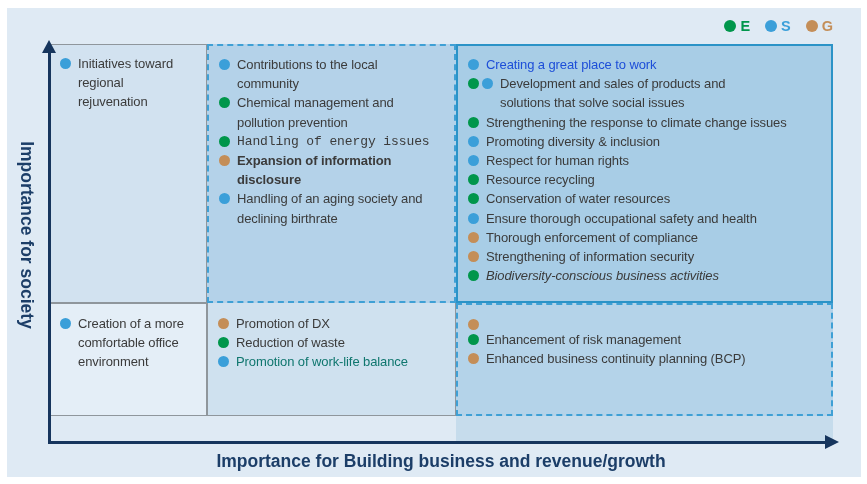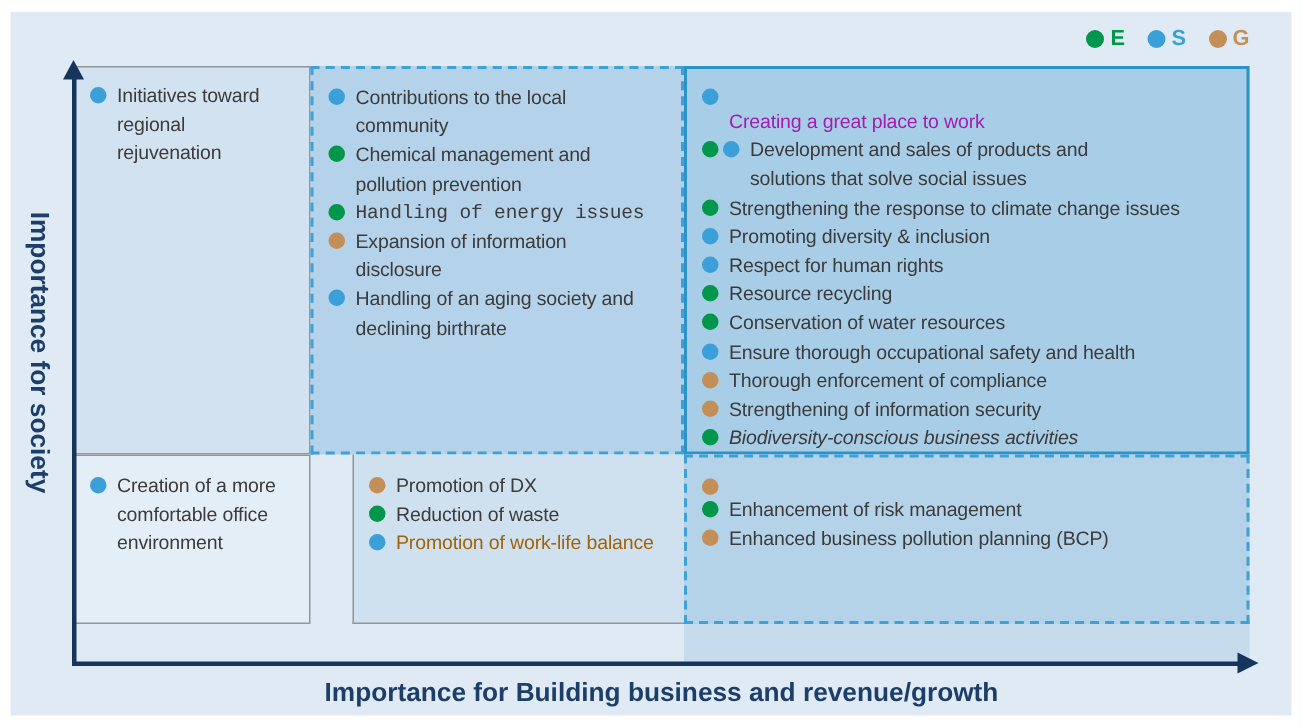--- a/index.html
+++ b/index.html
@@ -24,21 +24,21 @@
     font-size:17.5px;font-weight:bold;}
   #y-axis-label{position:absolute;left:26px;top:235px;transform:translate(-50%,-50%) rotate(90deg);
     white-space:nowrap;font-size:17.5px;font-weight:bold;}
   
   #grid{position:absolute;left:49px;top:44px;width:784px;height:372px;}
   .cell{position:absolute;box-sizing:border-box;padding:9px 14px 4px 10px;}
   #cell-r1c1{left:0;top:0;width:158px;height:259px;border:1px solid #8F969C;}
   #cell-r1c2{left:158px;top:0;width:249px;height:259px;border:2px dashed #3FA0D5;}
   #cell-r1c3{left:407px;top:0;width:377px;height:259px;border:2px solid #2B93C7;}
   #cell-r2c1{left:0;top:259px;width:158px;height:113px;border:1px solid #8F969C;padding-top:10px;}
-  #cell-r2c2{left:158px;top:259px;width:249px;height:113px;border:1px solid #8F969C;border-top:none;padding-top:11px;margin-left:28px;}
+  #cell-r2c2{left:158px;top:259px;width:249px;height:113px;border:1px solid #8F969C;border-top:none;padding-top:11px;}
   #cell-r2c3{left:407px;top:259px;width:377px;height:113px;border:2px dashed #3FA0D5;padding-top:10px;}
   #column3-band{position:absolute;left:456px;top:416px;width:377px;height:26px;}
   .item{display:flex;align-items:flex-start;}
   .item-dots{display:flex;gap:3px;flex-shrink:0;margin-top:4px;margin-right:7px;}
   .item-dot{width:11px;height:11px;border-radius:50%;}
   .item-text{font-size:13px;line-height:19.2px;white-space:pre-line;letter-spacing:-0.1px;}
 </style>
 </head>
 <body>
 
@@ -91,37 +91,37 @@
         <div class="item">
           <span class="item-dots">
             <span class="item-dot" style="background: rgb(0, 150, 75);"></span>
           </span>
           <span class="item-text" style="color: rgb(59, 59, 59); font-family: Liberation Mono, monospace;">Handling of energy issues</span>
         </div>
         <div class="item">
           <span class="item-dots">
             <span class="item-dot" style="background: rgb(196, 142, 88);"></span>
           </span>
-          <span class="item-text" style="color: rgb(59, 59, 59);">Expansion of information
+          <span class="item-text" style="color: rgb(59, 59, 59); font-weight: bold;">Expansion of information
 disclosure</span>
         </div>
         <div class="item">
           <span class="item-dots">
             <span class="item-dot" style="background: rgb(59, 159, 217);"></span>
           </span>
           <span class="item-text" style="color: rgb(59, 59, 59);">Handling of an aging society and
 declining birthrate</span>
         </div>
       </div>
     <div class="cell" id="cell-r1c3" style="background: rgb(168, 205, 230);">
         <div class="item">
           <span class="item-dots">
             <span class="item-dot" style="background: rgb(59, 159, 217);"></span>
           </span>
-          <span class="item-text" style="color: #a21caf; margin-top: 16px;">Creating a great place to work</span>
+          <span class="item-text" style="color: #1d4ed8;">Creating a great place to work</span>
         </div>
         <div class="item">
           <span class="item-dots">
             <span class="item-dot" style="background: rgb(0, 150, 75);"></span>
             <span class="item-dot" style="background: rgb(59, 159, 217);"></span>
           </span>
           <span class="item-text" style="color: rgb(59, 59, 59);">Development and sales of products and
 solutions that solve social issues</span>
         </div>
         <div class="item">
@@ -199,40 +199,40 @@
         <div class="item">
           <span class="item-dots">
             <span class="item-dot" style="background: rgb(0, 150, 75);"></span>
           </span>
           <span class="item-text" style="color: rgb(59, 59, 59);">Reduction of waste</span>
         </div>
         <div class="item">
           <span class="item-dots">
             <span class="item-dot" style="background: rgb(59, 159, 217);"></span>
           </span>
-          <span class="item-text" style="color: #a16207;">Promotion of work-life balance</span>
+          <span class="item-text" style="color: #0f766e;">Promotion of work-life balance</span>
         </div>
       </div>
     <div class="cell" id="cell-r2c3" style="background: rgb(180, 211, 233);">
         <div class="item">
           <span class="item-dots">
             <span class="item-dot" style="background: rgb(196, 142, 88);"></span>
           </span>
         </div>
         <div class="item">
           <span class="item-dots">
             <span class="item-dot" style="background: rgb(0, 150, 75);"></span>
           </span>
           <span class="item-text" style="color: rgb(59, 59, 59);">Enhancement of risk management</span>
         </div>
         <div class="item">
           <span class="item-dots">
             <span class="item-dot" style="background: rgb(196, 142, 88);"></span>
           </span>
-          <span class="item-text" style="color: rgb(59, 59, 59);">Enhanced business pollution planning (BCP)</span>
+          <span class="item-text" style="color: rgb(59, 59, 59);">Enhanced business continuity planning (BCP)</span>
         </div>
       </div>
   </div>
 
   <div id="y-axis-line" style="background: rgb(22, 53, 93);"></div>
   <div id="y-axis-arrow"></div>
   <div id="x-axis-line" style="background: rgb(22, 53, 93);"></div>
   <div id="x-axis-arrow"></div>
 
   <div id="x-axis-label" style="color: rgb(28, 62, 104);">Importance for Building business and revenue/growth</div>

